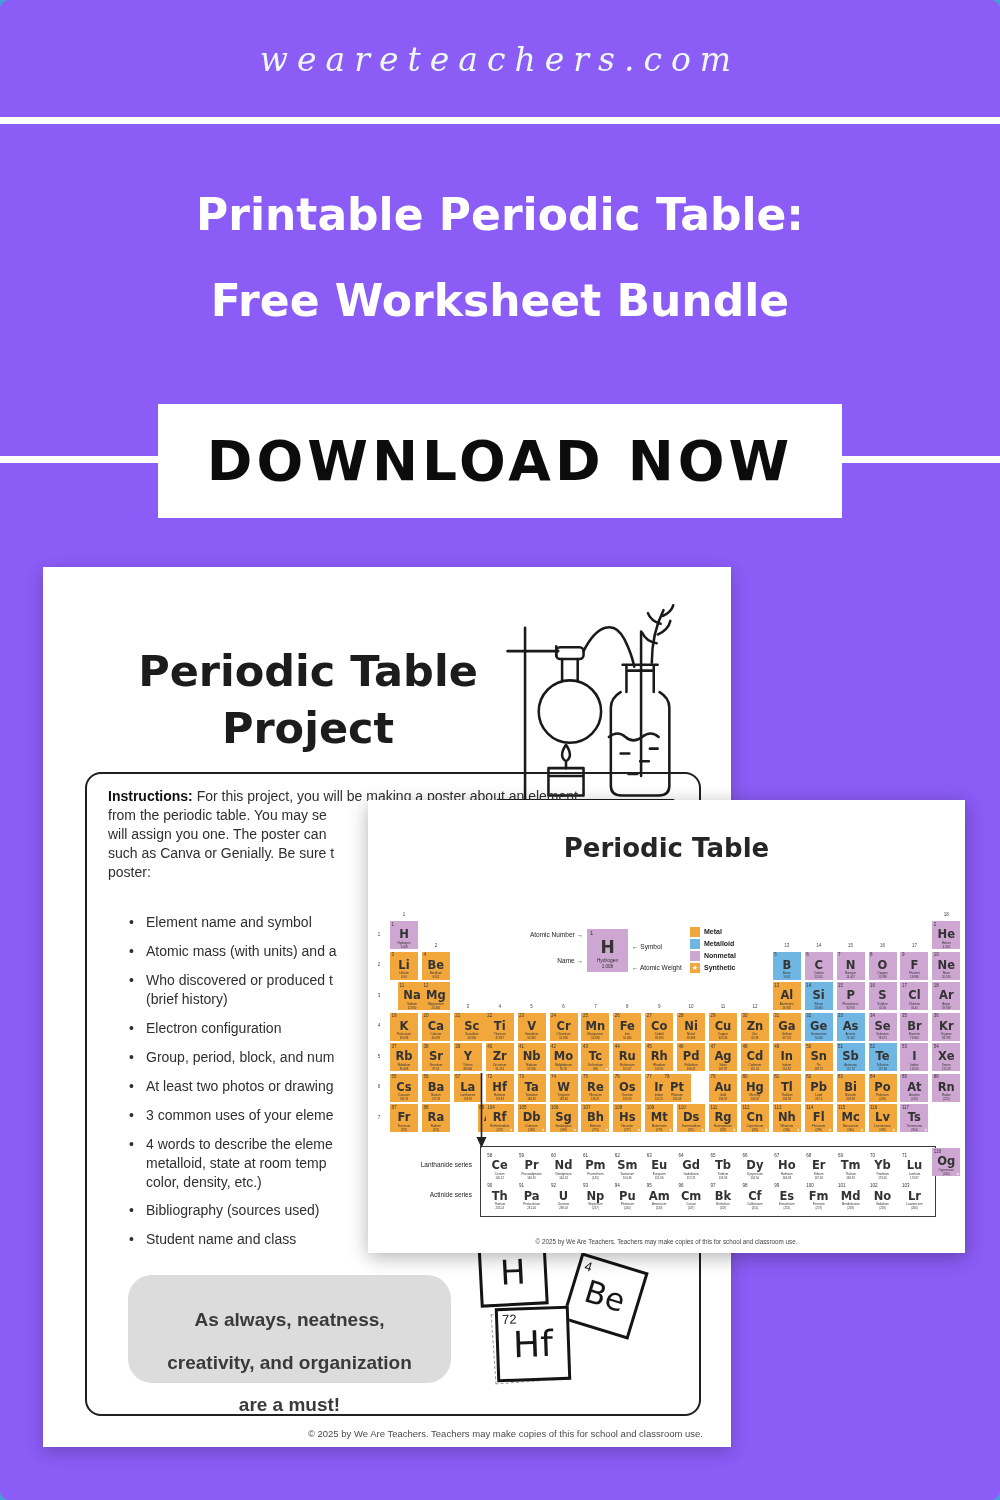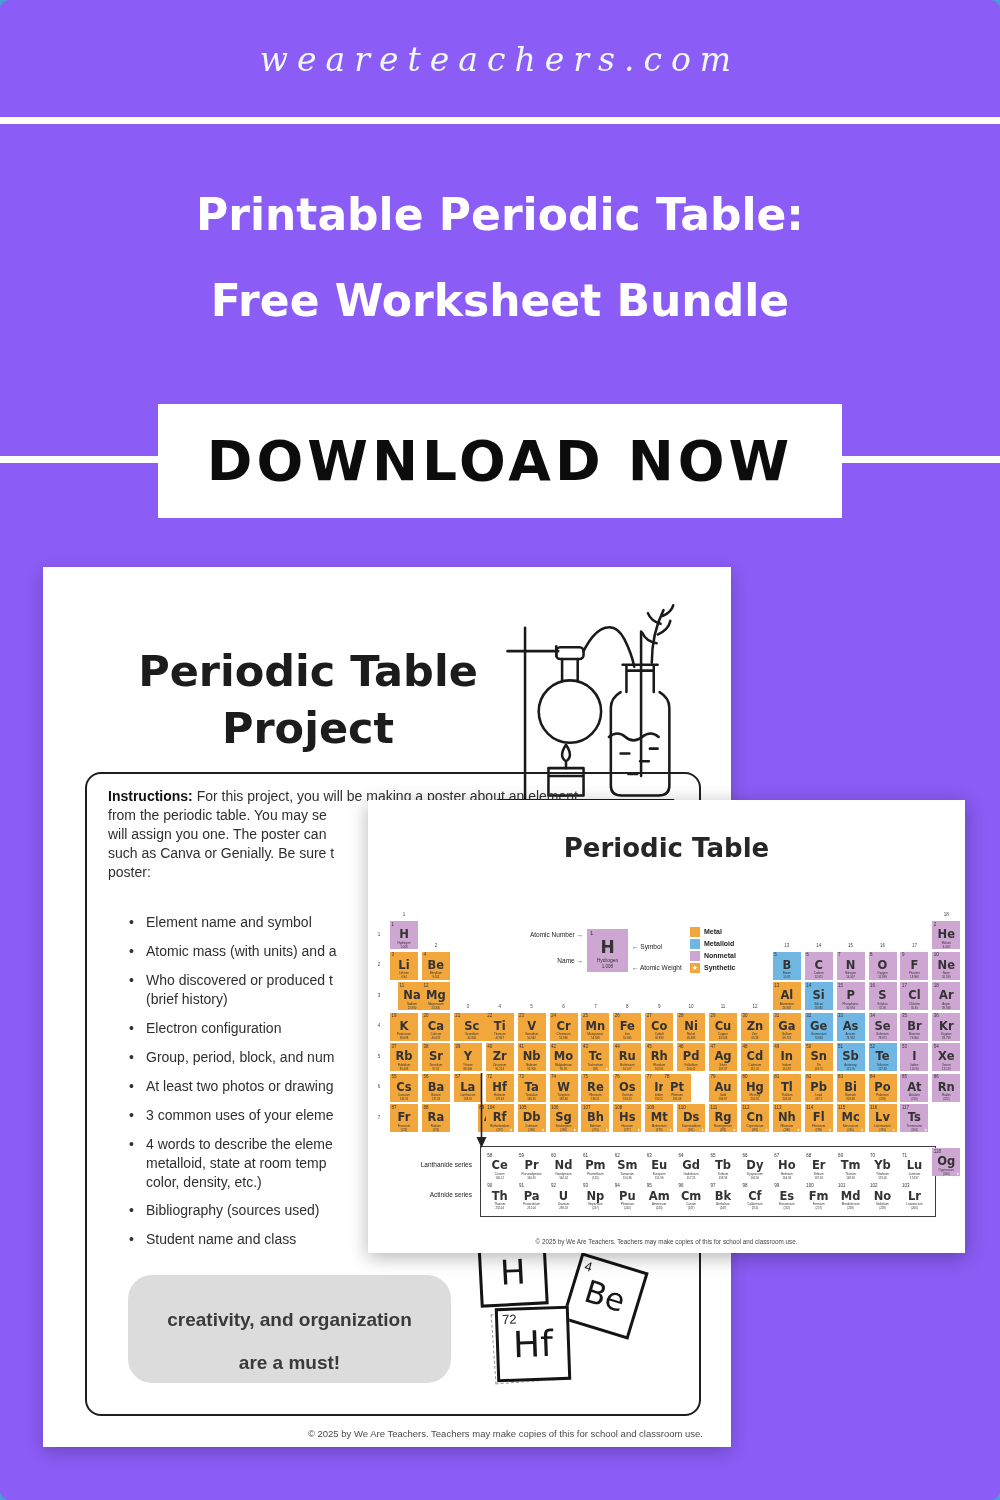--- a/index.html
+++ b/index.html
@@ -195,20 +195,21 @@
         <div class="abs bullet" style="top: 663px;">
           <span class="dot">•</span>
           <span class="btxt">
             <div>Student name and class</div>
           </span>
         </div>
       </div>
 
     <div class="abs gray-box">
       <div>
+        <div>As always, neatness,</div>
         <div>creativity, and organization</div>
         <div>are a must!</div>
       </div>
     </div>
 
     <div class="abs tile-cut"></div>
     <div class="abs big-tile tile-h">
       <span class="bt-num"></span>
       <span class="bt-sym">H</span>
     </div>

